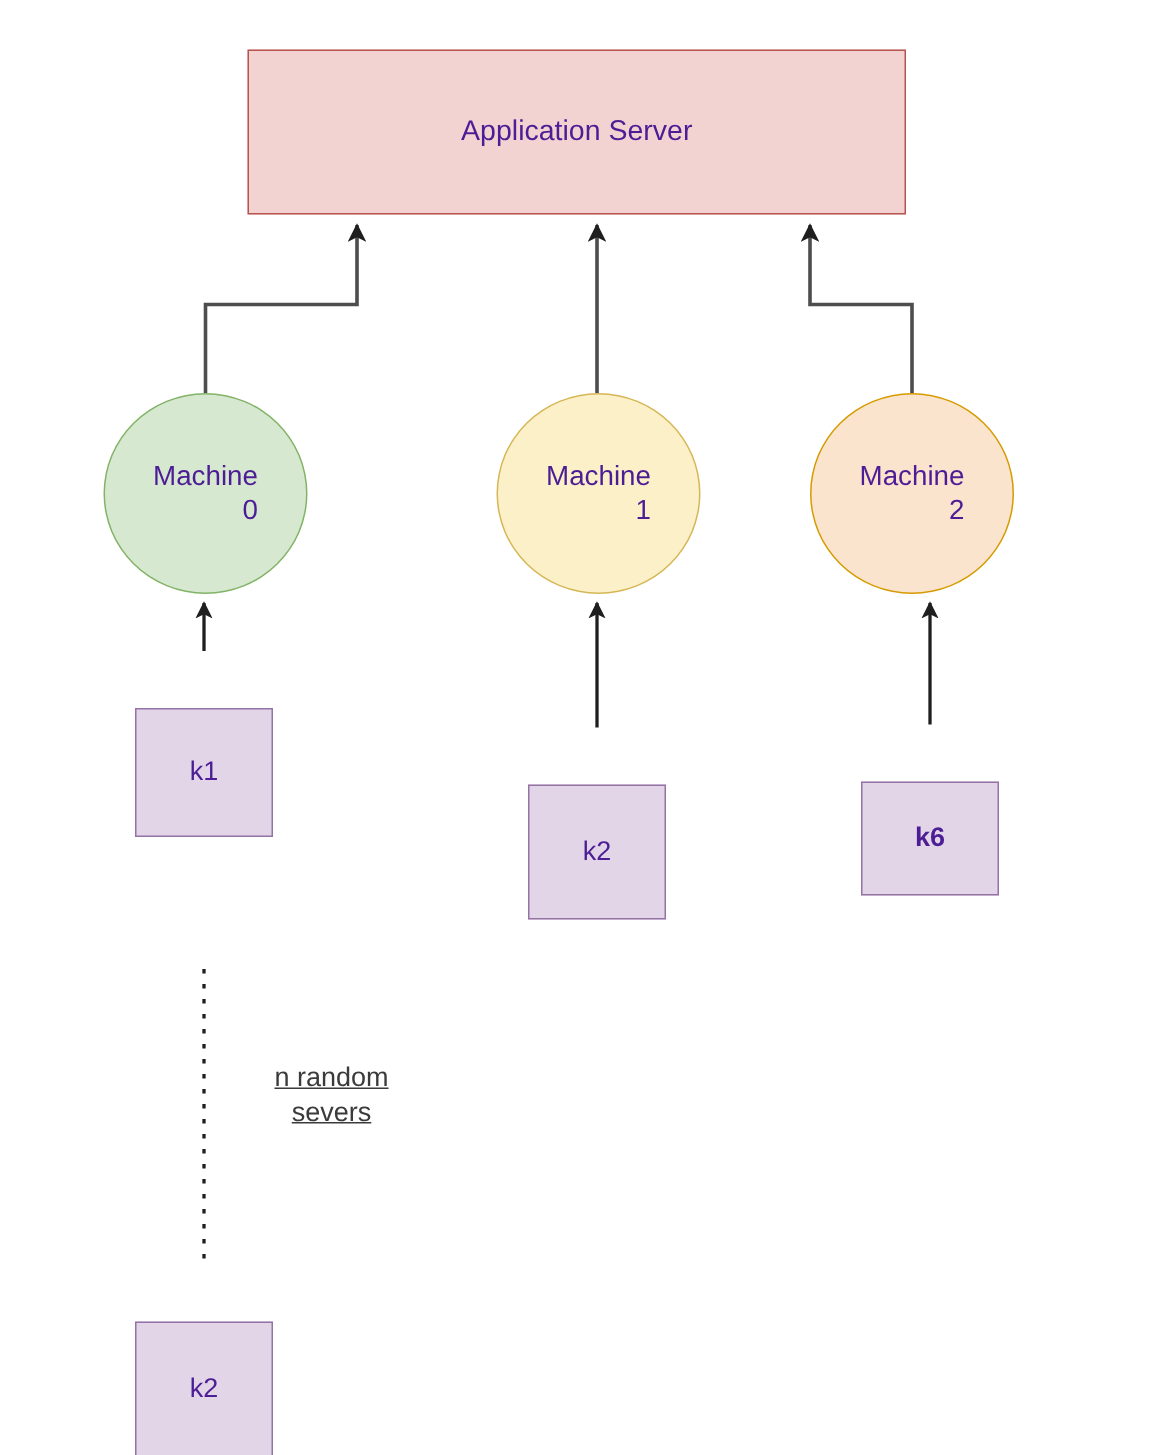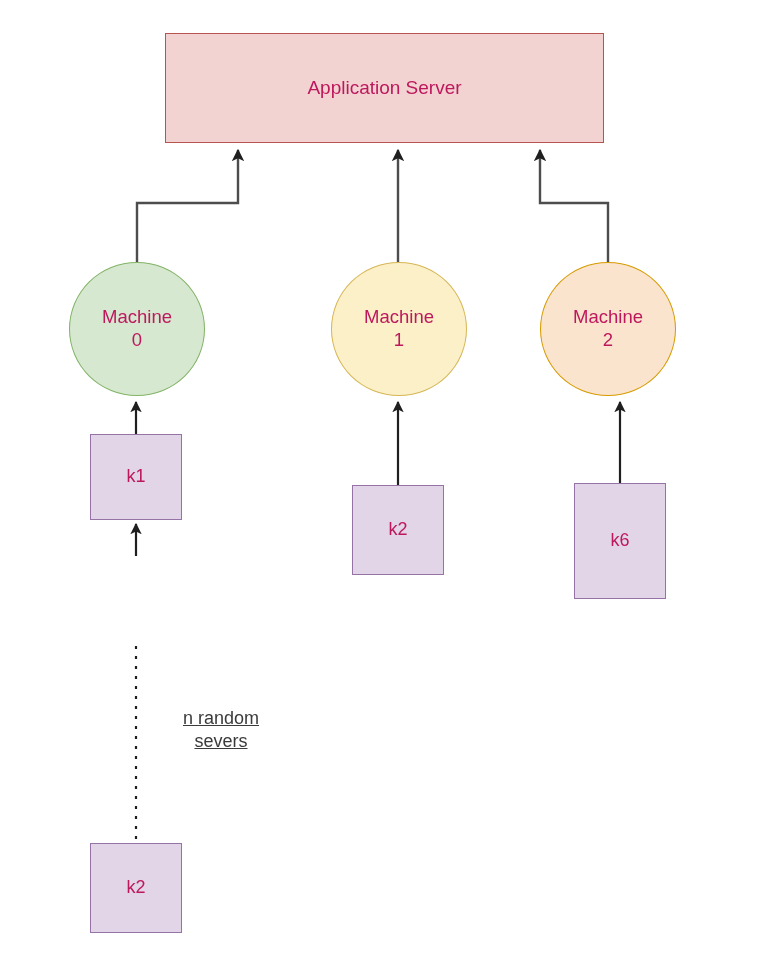--- a/index.html
+++ b/index.html
@@ -27,22 +27,22 @@
     height: 970px;
     pointer-events: none;
   }
 
   .node {
     position: absolute;
     box-sizing: border-box;
     display: flex;
     align-items: center;
     justify-content: center;
-    text-align: center;
-    color: #be185d;
+    text-align: right;
+    color: #4c1d95;
     line-height: 1.22;
     white-space: pre-line;
   }
 
   .app-server {
     left: 165px;
     top: 33px;
     width: 439px;
     height: 110px;
     background: #f2d3d2;
@@ -72,26 +72,27 @@
     left: 540px;
     top: 262px;
     background: #fae4ce;
     border: 1.4px solid #d79b00;
   }
 
   .kbox {
     background: #e1d5e7;
     border: 1.7px solid #9673a6;
     font-size: 18px;
+    margin-top: 38px;
   }
   .k-k1   { left: 90px;  top: 434px; width: 92px;  height: 86px; }
   .k-k3   { left: 90px;  top: 556px; width: 92px;  height: 90px; }
   .k-kbot { left: 90px;  top: 843px; width: 92px;  height: 90px; }
   .k-k2m  { left: 352px; top: 485px; width: 92px;  height: 90px; }
-  .k-k6r  { left: 574px; top: 483px; width: 92px;  height: 116px; }
+  .k-k6r  { left: 574px; top: 483px; width: 92px;  height: 76px; font-weight: bold; }
 
   .edge-label {
     position: absolute;
     left: 141px;
     top: 707px;
     width: 160px;
     text-align: center;
     font-size: 18px;
     color: #3b3b3b;
     line-height: 1.25;

